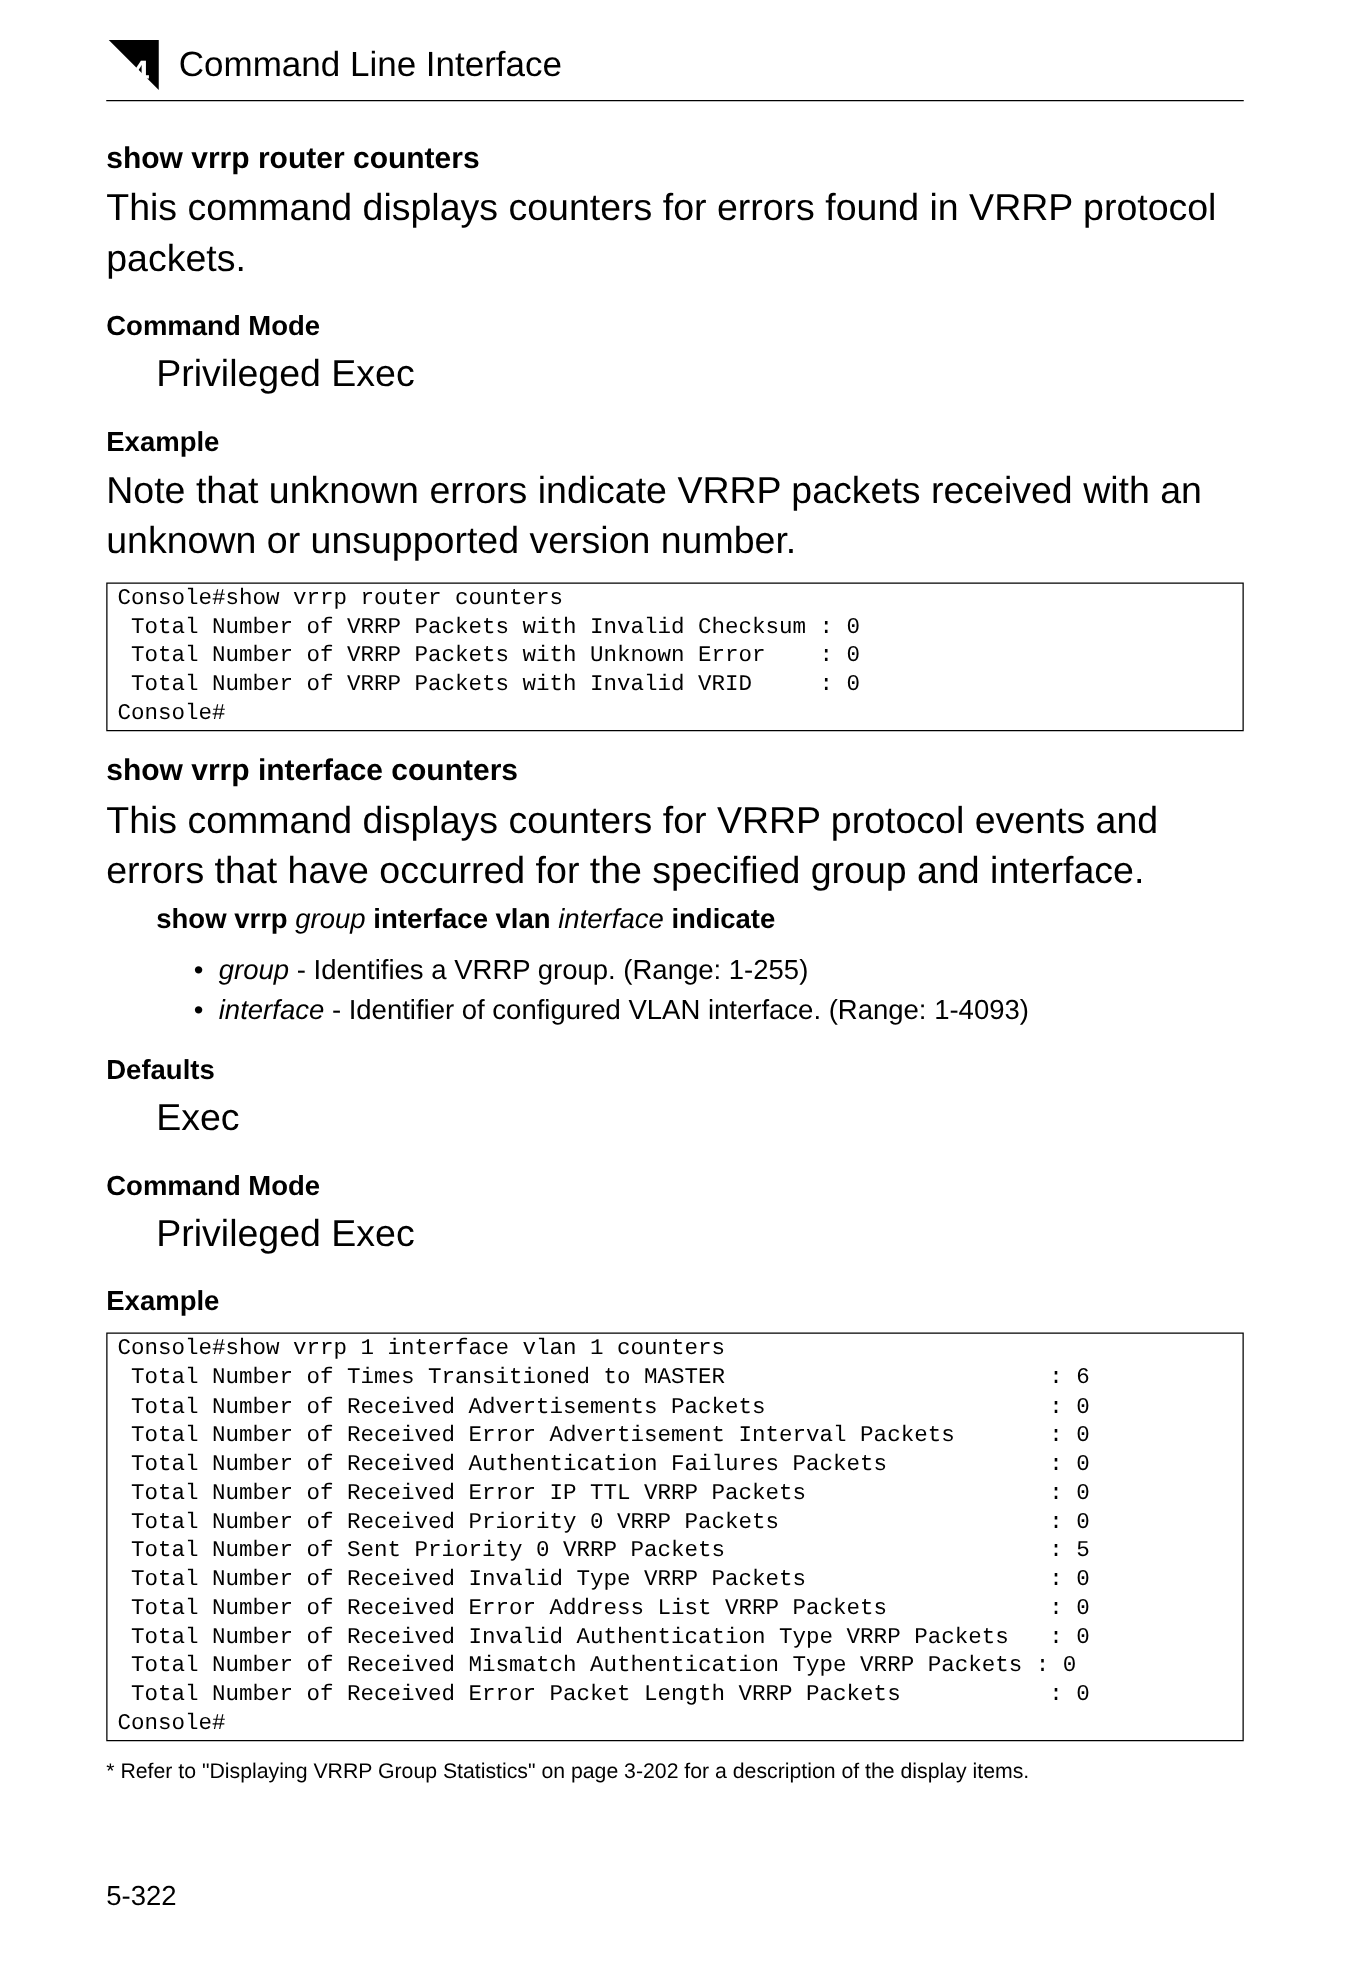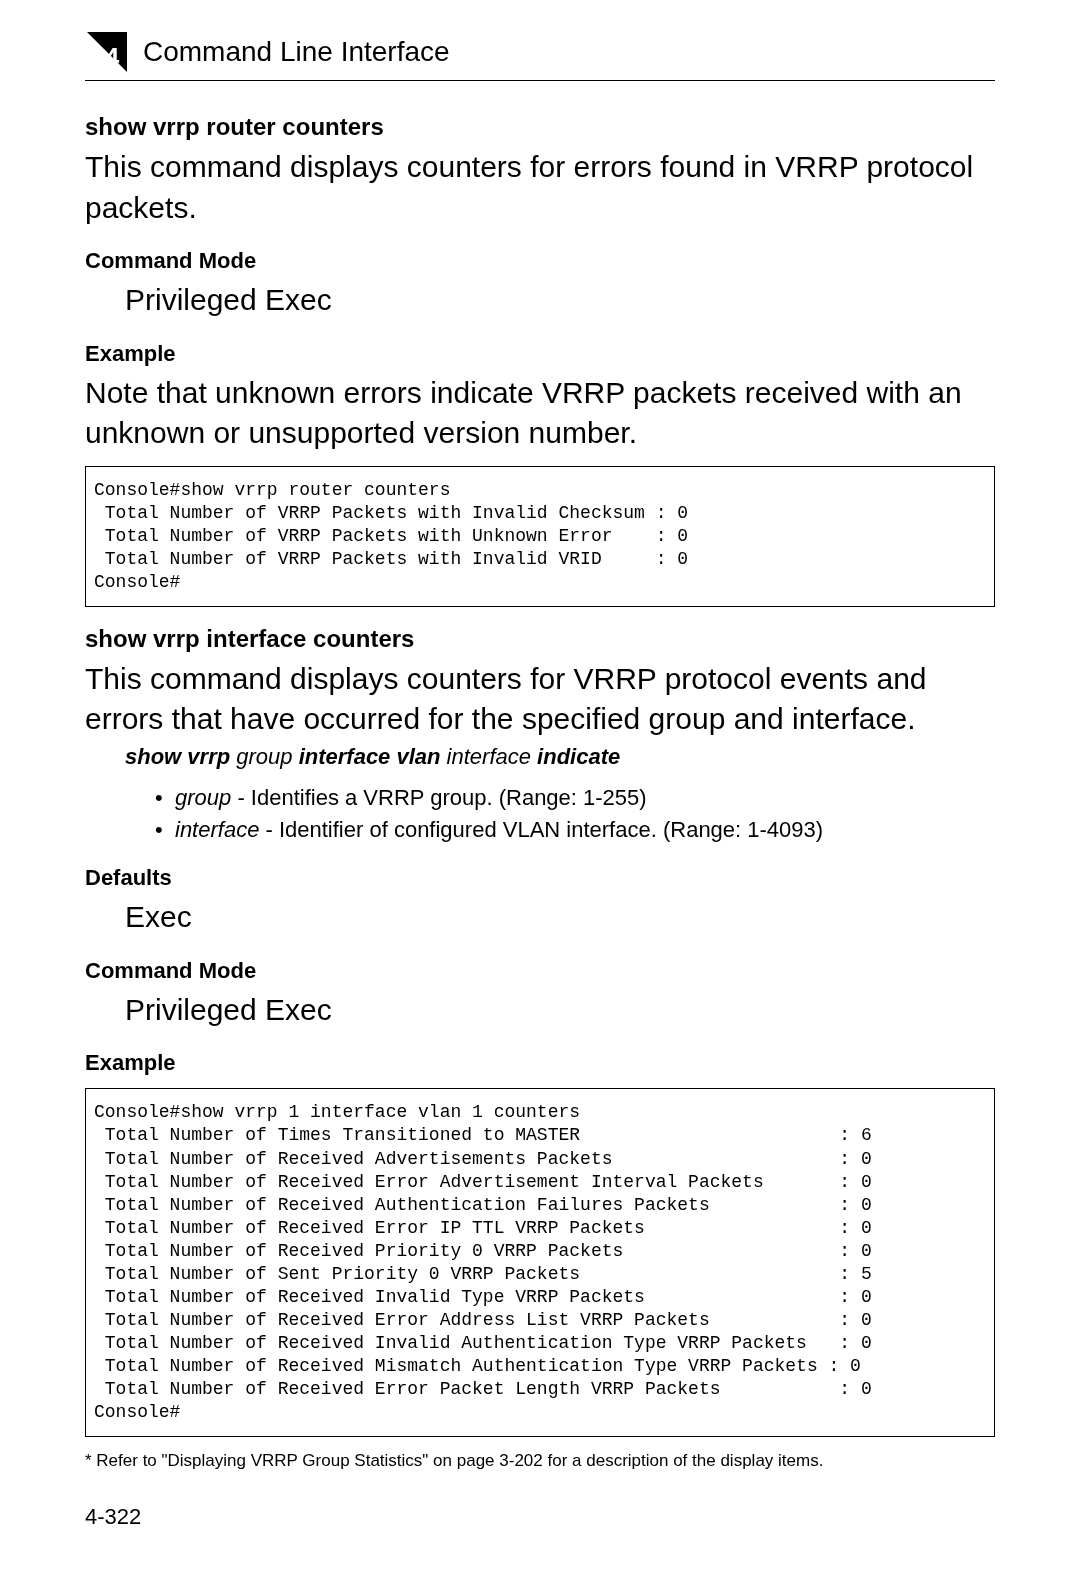--- a/index.html
+++ b/index.html
@@ -56,21 +56,21 @@
   }
   .indent {
     margin-left: 40px;
   }
   .syntax-line {
     font-size: 22px;
     margin-left: 40px;
     margin-top: 2px;
     margin-bottom: 12px;
   }
-  .syntax-line .bold { font-weight: 700; font-style: italic; }
+  .syntax-line .bold { font-weight: 700; }
   .syntax-line .ital { font-style: italic; }
   ul.params {
     margin: 4px 0 10px 70px;
     padding: 0;
     list-style: none;
   }
   ul.params li {
     font-size: 22px;
     line-height: 1.45;
     position: relative;
@@ -82,21 +82,21 @@
     left: 0;
     top: 0;
   }
   ul.params .ital { font-style: italic; }
   .code-box {
     border: 1px solid #000;
     font-family: "Courier New", Courier, monospace;
     font-size: 18px;
     line-height: 1.28;
     white-space: pre;
-    padding: 12px 8px;
+    padding: 1px 8px;
     margin: 12px 0 14px 0;
     overflow: hidden;
   }
   .footnote {
     font-size: 17px;
     margin-top: 14px;
   }
   .page-number {
     position: absolute;
     bottom: 40px;
@@ -168,15 +168,15 @@
  Total Number of Sent Priority 0 VRRP Packets                        : 5
  Total Number of Received Invalid Type VRRP Packets                  : 0
  Total Number of Received Error Address List VRRP Packets            : 0
  Total Number of Received Invalid Authentication Type VRRP Packets   : 0
  Total Number of Received Mismatch Authentication Type VRRP Packets : 0
  Total Number of Received Error Packet Length VRRP Packets           : 0
 Console#</div>
 
   <p class="footnote">* Refer to "Displaying VRRP Group Statistics" on page 3-202 for a description of the display items.</p>
 
-  <div class="page-number">4-322</div>
+  <div class="page-number">5-322</div>
 
 </div>
 
 </body></html>

